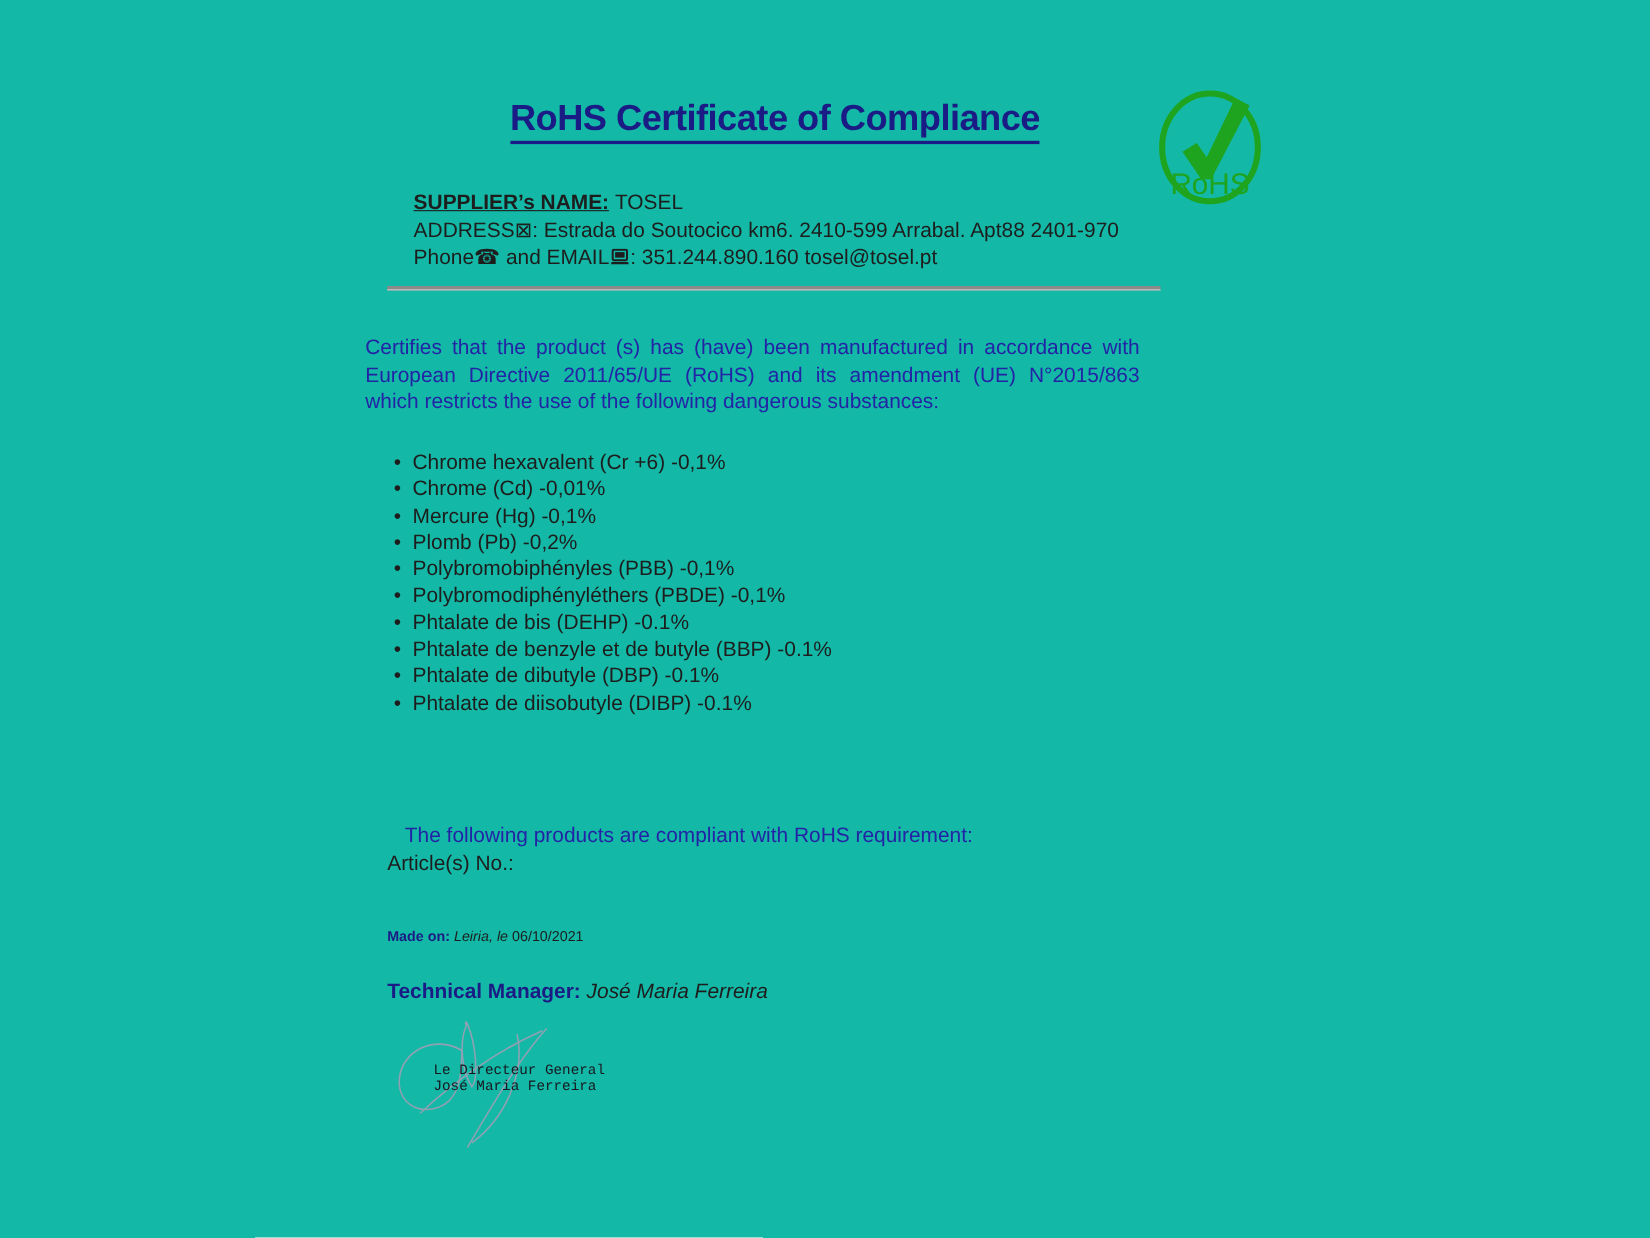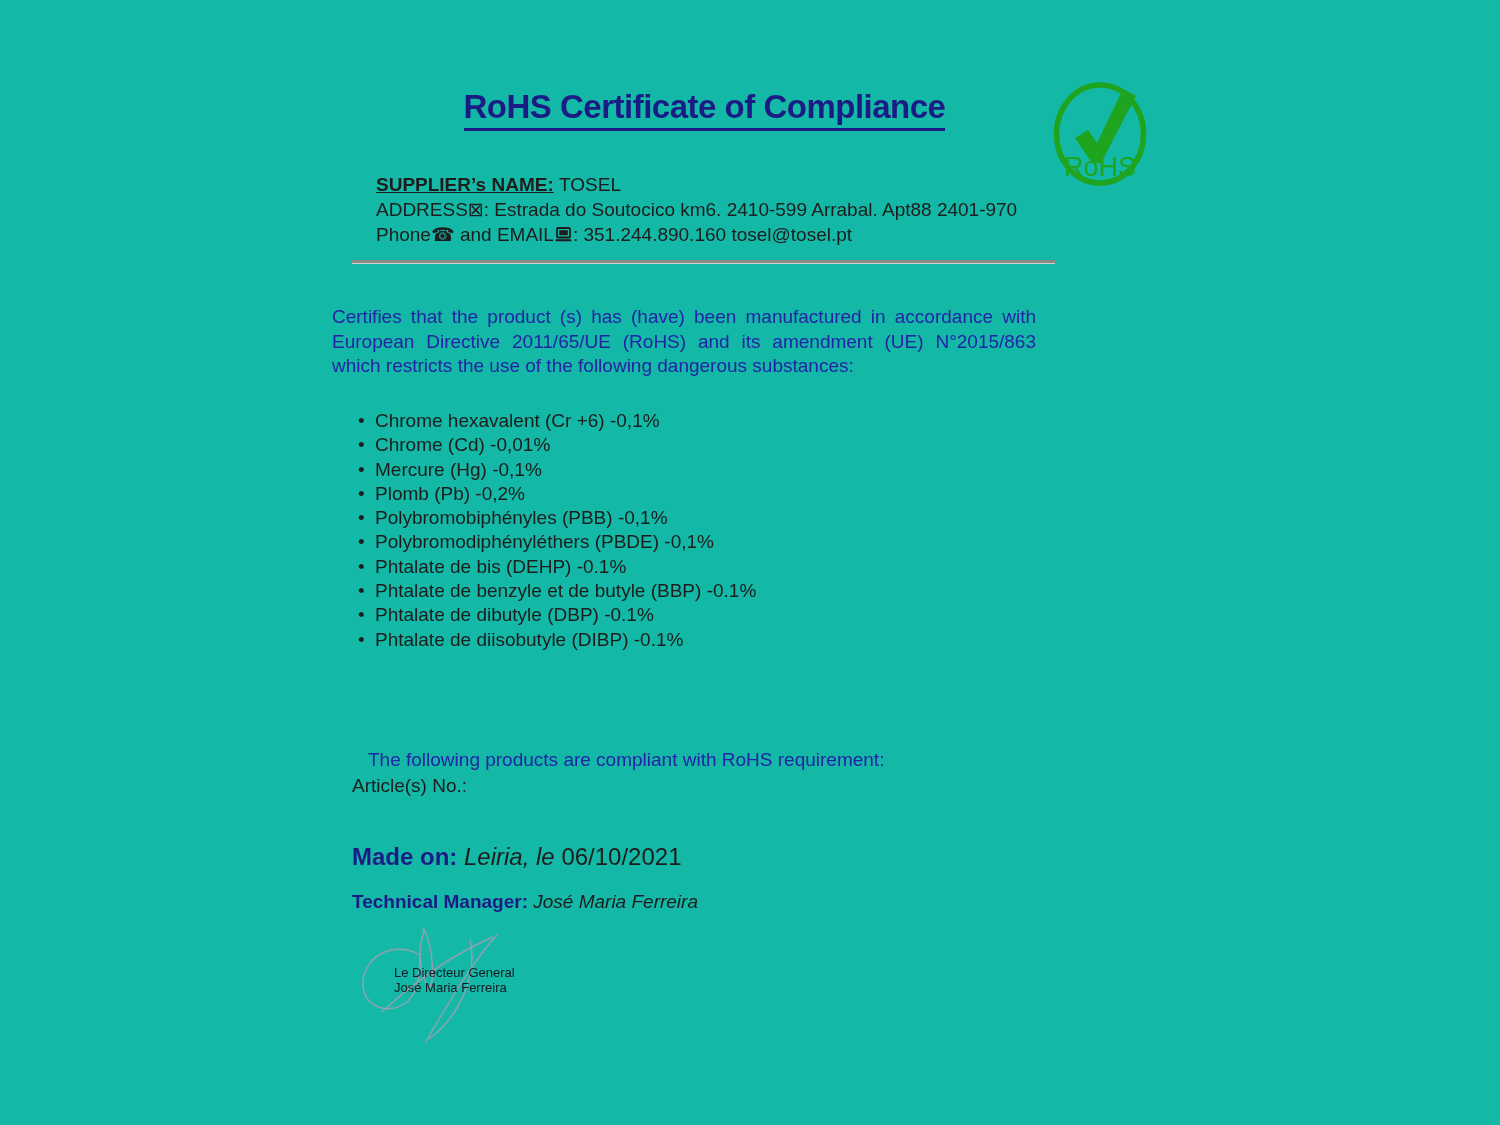--- a/index.html
+++ b/index.html
@@ -31,28 +31,28 @@
     color:#2323A6; font-size:19px; line-height:24.5px; text-align:justify; margin:0;
   }
   
   .substances { position:absolute; left:354px; top:405px; margin:4px; padding:0;
                 list-style:none; font-size:19px; line-height:24.3px; color:#1d1d1d; }
   .substances li { position:relative; padding-left:17px; margin:0; }
   .substances li::before { content:"\2022"; position:absolute; left:0; top:0; }
   
   .compliant { position:absolute; left:352px; top:733px; margin:16px; color:#2323A6; font-size:19px; }
   .article   { position:absolute; left:352px; top:775px; margin:0; color:#1d1d1d; font-size:19px; }
-  .made-on   { position:absolute; left:352px; top:843px; margin:0; font-size:24px; }
+  .made-on   { position:absolute; left:352px; top:843px; margin:0; font-size:13px; }
   .tech      { position:absolute; left:352px; top:891px; margin:0; font-size:19px;text-align:right; }
   .navy-bold { color:#1B1B85; font-weight:bold; }
   .ital      { font-style:italic; }
   
   .signature { position:absolute; left:352px; top:920px; width:170px; height:135px; }
   .sig-svg   { position:absolute; left:0; top:0; }
-  .sig-text  { position:absolute; left:42px; top:45px; font-family:Liberation Sans, sans-serif;
+  .sig-text  { position:absolute; left:42px; top:45px; font-family:Liberation Mono, monospace;
                font-size:13px; line-height:15px; color:#17171f; white-space:nowrap; }
 </style>
 </head>
 <body>
 
 <div class="page">
 
   <div class="title-wrap">
     <span class="title">RoHS Certificate of Compliance</span>
   </div>

